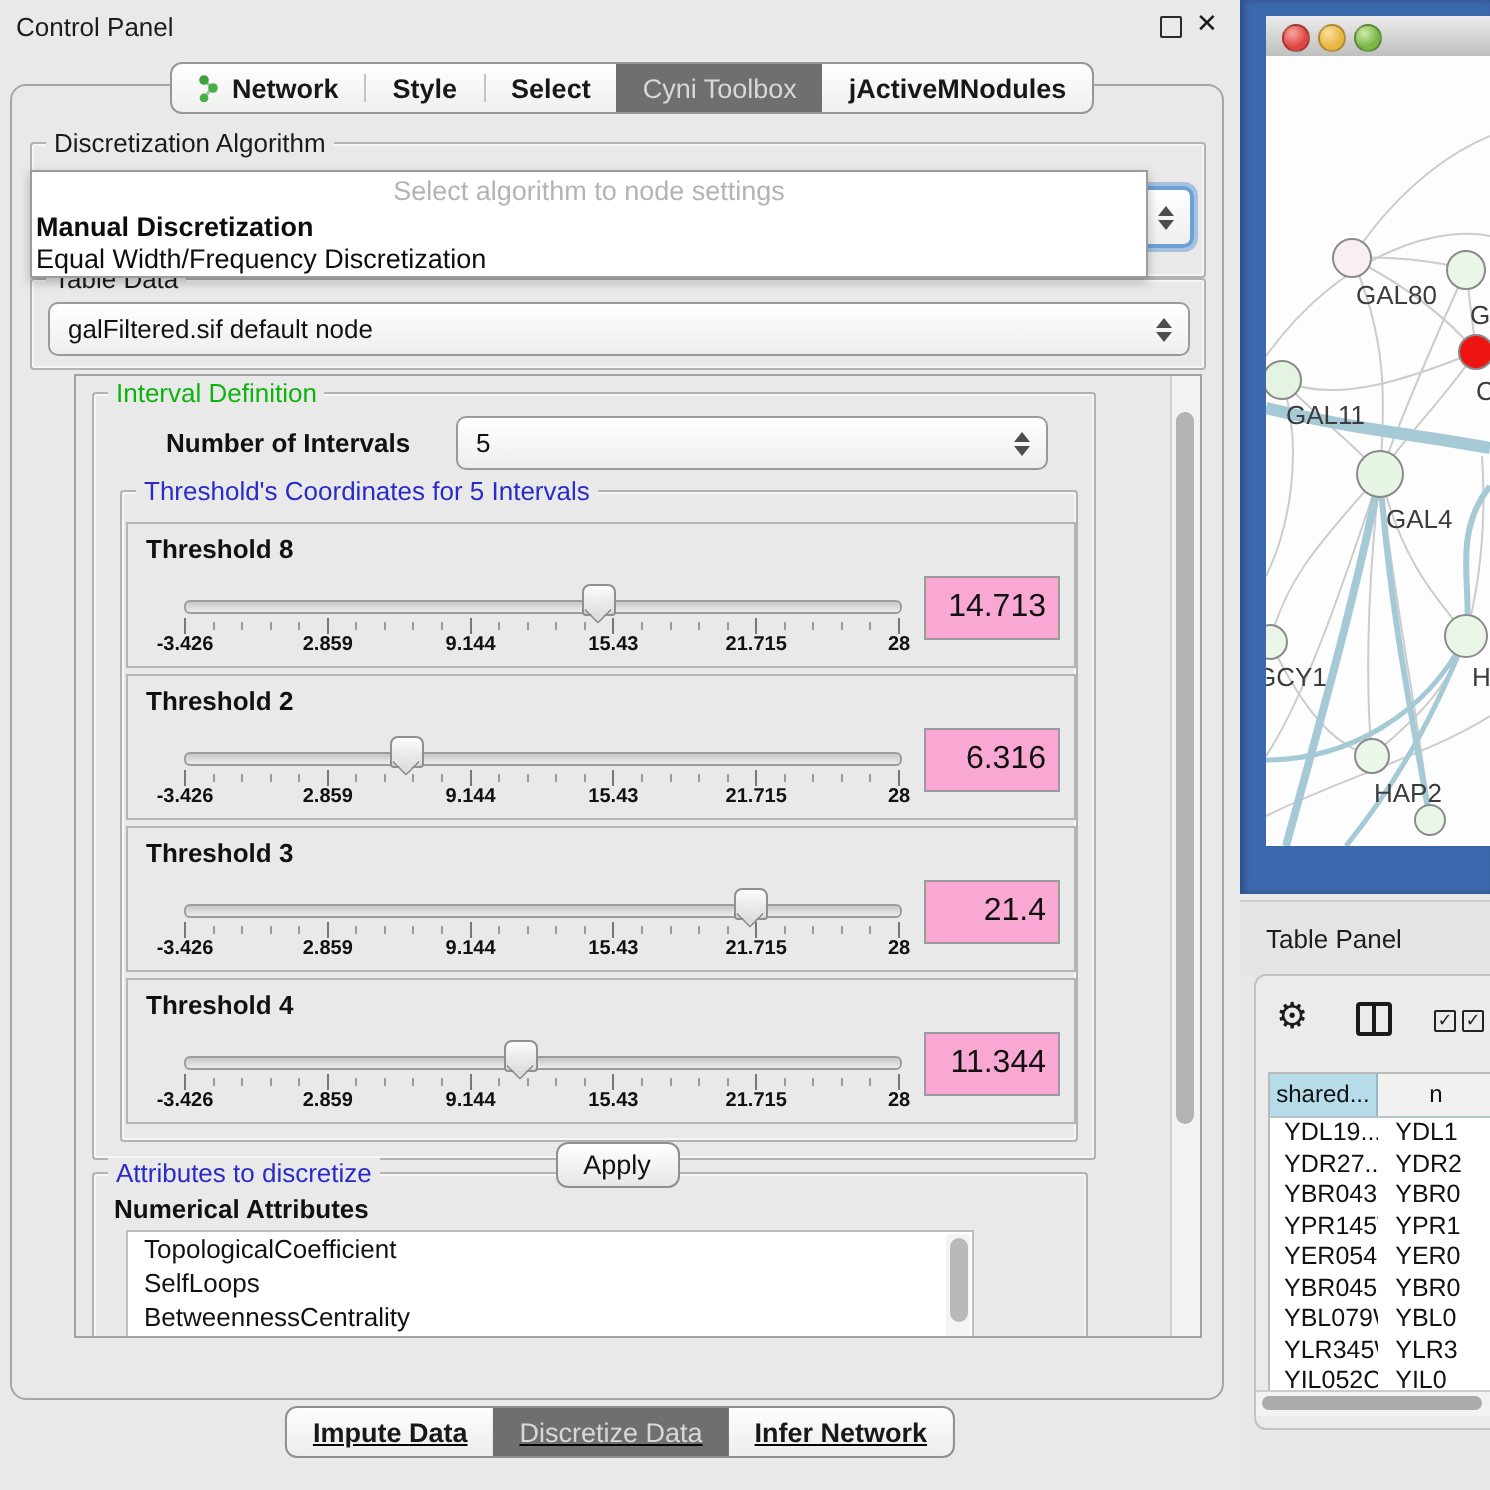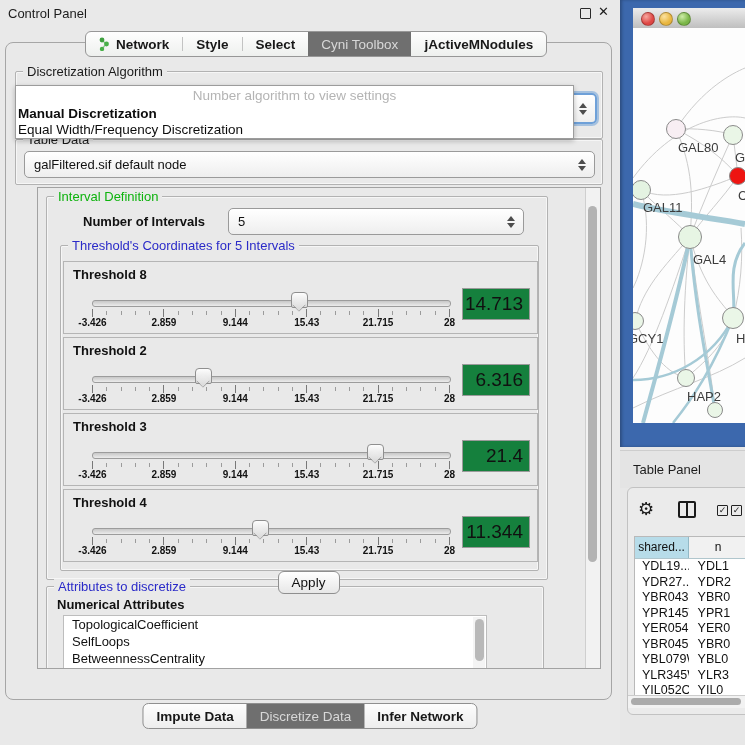--- a/index.html
+++ b/index.html
@@ -54,34 +54,34 @@
   .thumb-sl{position:absolute;top:30px;width:15px;height:14px;background:linear-gradient(#fdfdfd,#dcdcdc);
     border:1px solid #8f8f8f;border-radius:4px 4px 2px 2px;z-index:2;}
   .thumb-sl:after{content:"";position:absolute;left:2.2px;top:7px;width:9px;height:9px;
     background:linear-gradient(135deg,#f2f2f2,#d8d8d8);border:1px solid #8f8f8f;border-top:none;border-left:none;
     transform:rotate(45deg);border-radius:1px;}
   .ticks{position:absolute;left:28px;top:47px;width:358px;height:8px;
     background-image:repeating-linear-gradient(90deg,#787878 0 1px,transparent 1px 71.4px),
       repeating-linear-gradient(90deg,#9b9b9b 0 1px,transparent 1px 14.28px);
     background-size:358px 8px,358px 4px;background-position:0 0,0 2px;background-repeat:no-repeat;}
   .ticklab{position:absolute;top:55px;transform:translateX(-50%);font-size:10px;font-weight:bold;color:#111;white-space:nowrap;}
-  .valbox{position:absolute;right:7px;top:26px;width:60px;height:30px;background:#15803d;border:1px solid #9a9a9a;
-    display:flex;align-items:center;justify-content:flex-end;padding-right:6px;font-size:19px;color:#111;}
+  .valbox{position:absolute;right:7px;top:26px;width:60px;height:30px;background:#f9a8d4;border:1px solid #9a9a9a;
+    display:flex;align-items:center;justify-content:flex-end;padding-right:6px;font-size:16px;color:#111;}
   
   #attr-sub{position:absolute;left:10px;top:10px;font-size:13px;font-weight:bold;color:#111;}
   #attr-list{position:absolute;left:16px;top:28px;width:422px;height:80px;background:#fff;border:1px solid #bdbdbd;overflow:hidden;}
   .attr-item{height:17px;line-height:17px;padding-left:8px;font-size:13px;color:#111;white-space:nowrap;}
   #attr-vscroll{position:absolute;right:1px;top:1px;width:12px;height:78px;background:#f4f4f4;}
   #attr-vscroll .thumb{position:absolute;left:1.5px;top:2px;width:9px;height:42px;border-radius:5px;background:#b9b9b9;}
   
   #apply-btn{position:absolute;left:50%;top:528px;transform:translateX(-50%);width:62px;height:23px;
     background:linear-gradient(#ffffff,#e7e7e7);border:1px solid #8f8f8f;border-radius:6px;
     font-size:13.5px;color:#111;display:flex;align-items:center;justify-content:center;}
   #bottom-tabbar{position:absolute;left:50%;top:703px;transform:translateX(-50%);height:24px;display:flex;
-    background:linear-gradient(#fdfdfd,#ededed);border:1px solid #8f8f8f;border-radius:6px;overflow:hidden;z-index:10;}
+    background:linear-gradient(#fdfdfd,#ededed);border:1px solid #8f8f8f;border-radius:6px;overflow:hidden;z-index:10;text-decoration:underline;}
   
   #right-bg{position:absolute;left:620px;top:0;width:125px;height:745px;background:#e7e7e7;}
   #net-window{position:absolute;left:620px;top:0;width:125px;height:447px;background:#3c68ad;
     box-shadow:inset 2px 0 3px rgba(0,0,0,.25);}
   #net-titlebar{position:absolute;left:13px;top:8px;right:0;height:20px;
     background:linear-gradient(#ececec,#bfbfbf);border-bottom:1px solid #8c8c8c;}
   .light{position:absolute;top:4px;width:12px;height:12px;border-radius:50%;border:1px solid rgba(0,0,0,.25);}
   #light-red{left:8px;background:radial-gradient(circle at 35% 30%,#f6a8a0,#df4744 60%);}
   #light-yellow{left:26px;background:radial-gradient(circle at 35% 30%,#fbe2a0,#e9b63f 60%);}
   #light-green{left:44px;background:radial-gradient(circle at 35% 30%,#cdeca6,#7ab648 60%);}
@@ -151,21 +151,21 @@
   <div id="main-panel">
 
     <div class="group" style="left:9px;top:28px;width:586px;height:66px;">
       <span class="legend dark">Discretization Algorithm</span>
     </div>
     <div id="algo-combo" class="combo">
       <span class="spin"></span>
     </div>
 
     <div id="popup">
-      <div class="hint">Number algorithm to view settings</div>
+      <div class="hint">Select algorithm to node settings</div>
       <div id="popup-options">
           <div class="opt b">Manual Discretization</div>
           <div class="opt">Equal Width/Frequency Discretization</div>
         </div>
     </div>
 
     <div class="group" style="left:9px;top:96px;width:586px;height:44px;">
       <span class="legend dark">Table Data</span>
       <div class="combo" style="left:8px;top:11px;width:560px;height:25px;">
         <span>galFiltered.sif default node</span>

